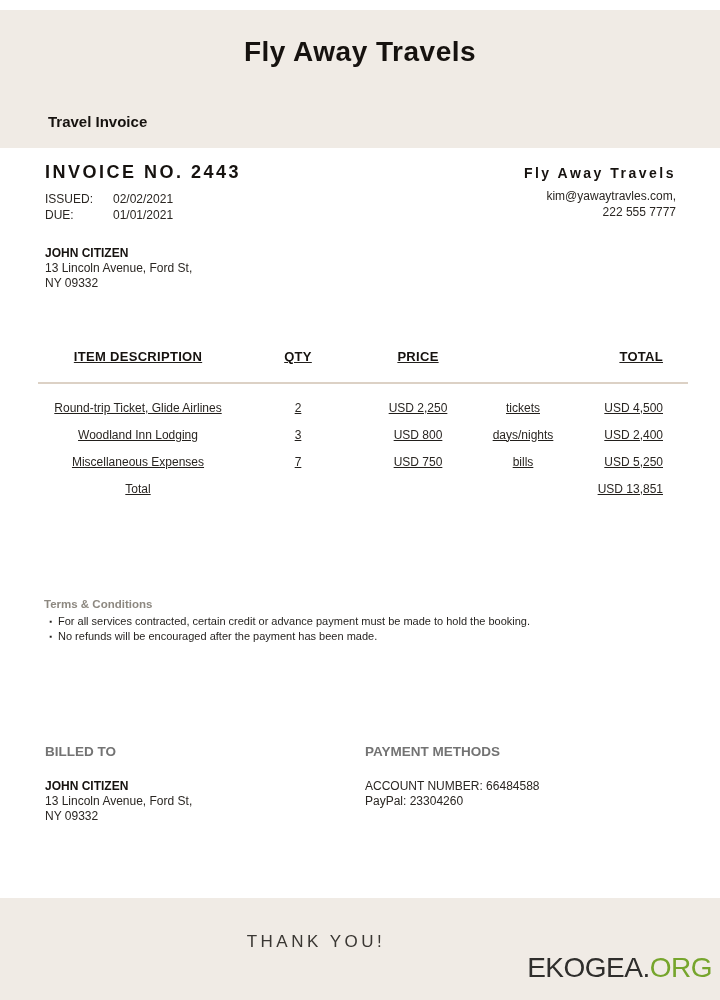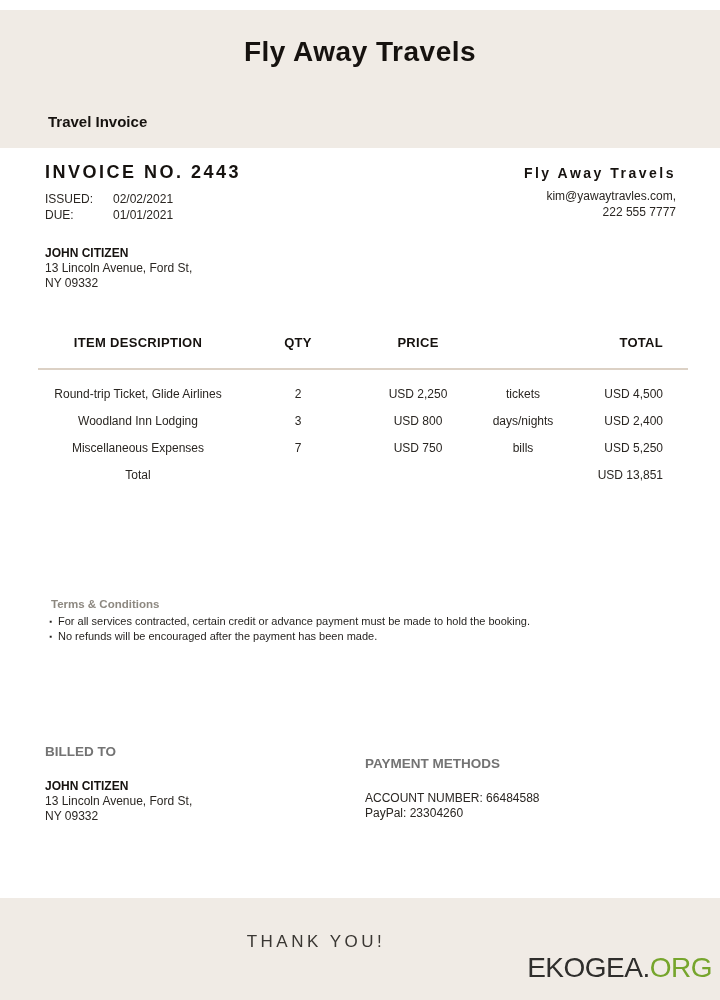--- a/index.html
+++ b/index.html
@@ -38,44 +38,44 @@
   .inv-right { position: absolute; top: 165px; right: 44px; text-align: right; }
   .company-name {
     font-size: 14px; font-weight: bold; letter-spacing: 2.5px; color: #16120f;
   }
   .company-contact { margin-top: 7px; font-size: 12px; line-height: 16px; color: #2a2622; }
 
   .customer-block { position: absolute; top: 246px; left: 45px; font-size: 12px; line-height: 15px; color: #2a2622; }
   .customer-name { font-weight: bold; color: #16120f; }
 
   
-  .items-table { position: absolute; top: 332px; left: 38px; width: 650px; }
+  .items-table { position: absolute; top: 346px; left: 38px; width: 650px; text-decoration: underline; }
   .tbl-row { display: flex; align-items: center; }
   .col-desc  { width: 200px; text-align: center; }
   .col-qty   { width: 120px; text-align: center; }
   .col-price { width: 120px; text-align: center; }
   .col-unit  { width: 90px;  text-align: center; }
   .col-total { width: 120px; text-align: right; padding-right: 25px; }
   .tbl-head { height: 20px; font-size: 13px; font-weight: bold; letter-spacing: 0.3px; color: #16120f; }
   .tbl-divider { height: 2px; background: #dcd1c5; margin-top: 16px; border: none; }
   .tbl-body { margin-top: 10px; font-size: 12px; color: #2a2622; }
   .tbl-body .tbl-row { height: 27px; }
 
   
   .terms { position: absolute; top: 598px; left: 44px; width: 630px; }
-  .terms-heading { font-size: 11.5px; font-weight: bold; color: #8d8880; margin-left: 7px; }
+  .terms-heading { font-size: 11.5px; font-weight: bold; color: #8d8880; }
   .terms-list { margin-top: 4px; font-size: 11px; line-height: 15px; color: #221f1c; }
   .terms-item { display: flex; }
   .bullet { width: 14px; text-align: center; font-size: 8px; line-height: 15px; }
 
   
   .bottom-info { position: absolute; top: 744px; left: 45px; width: 640px; }
   .info-heading { font-size: 13.5px; font-weight: bold; color: #737373; }
   .billed-col { position: absolute; left: 0; top: 0; width: 300px; }
-  .payment-col { position: absolute; left: 320px; top: 0; width: 320px; margin-top: 12px; }
+  .payment-col { position: absolute; left: 320px; top: 0; width: 320px; }
   .info-body { margin-top: 20px; font-size: 12px; line-height: 15px; color: #2a2622; }
   .billed-name { font-weight: bold; color: #16120f; }
 
   
   .thank-you {
     position: absolute; top: 932px; left: 0; width: 632px;
     text-align: center;
     font-size: 17px; letter-spacing: 3.5px; color: #3a3733;
   }
   .watermark {

